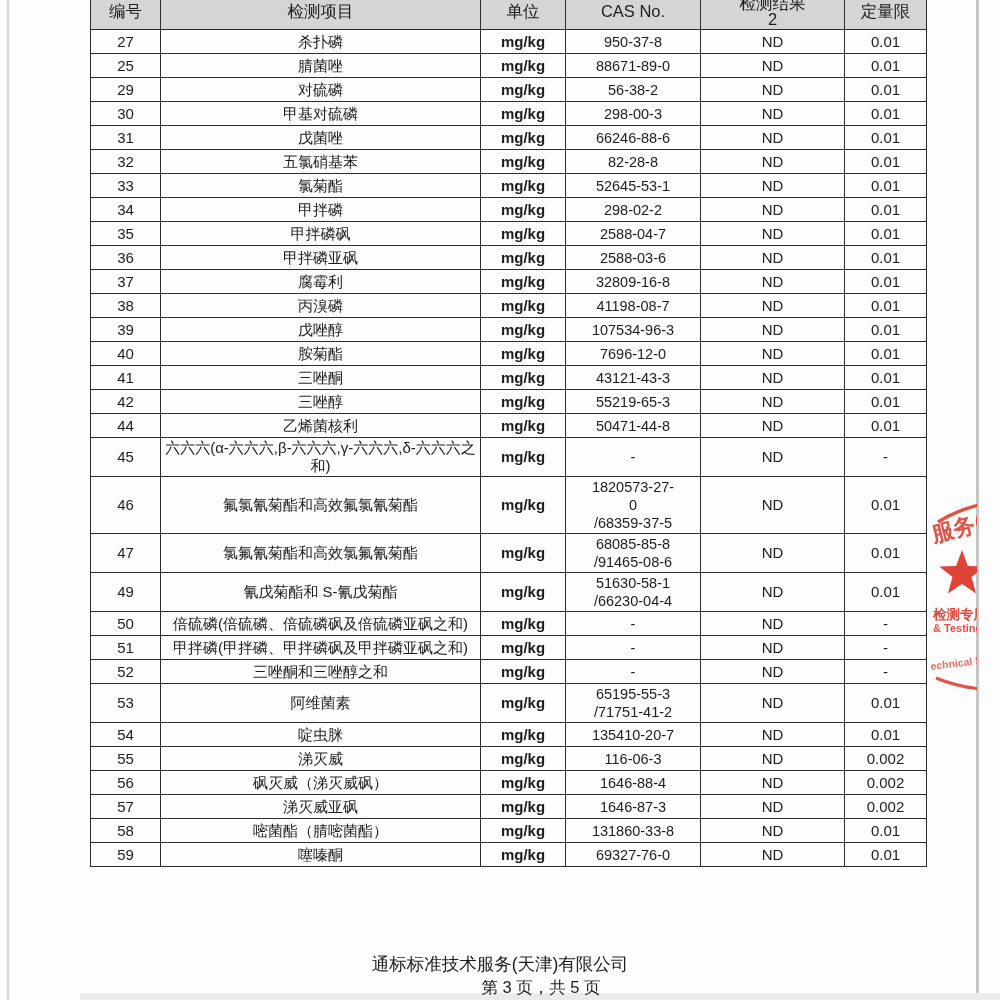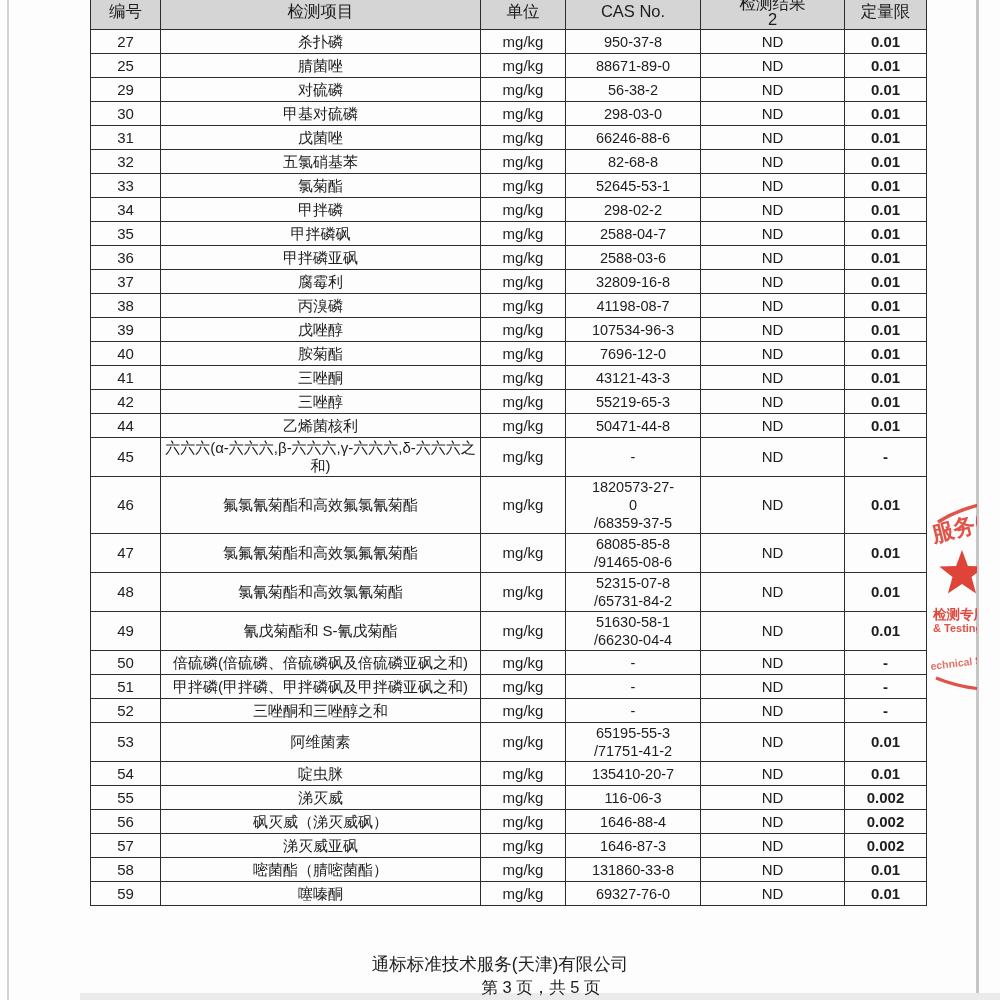--- a/index.html
+++ b/index.html
@@ -21,24 +21,24 @@
     border:1.6px solid #2d2d2d; text-align:center; vertical-align:middle;
     padding:1px 2px; overflow:hidden;
   }
   thead th {
     background:#d5d5d5; height:34px; font-weight:normal;
     font-size:16.5px; line-height:16px; white-space:pre-line;
   }
   td { font-size:15px; line-height:18px; height:21px; }
   .col-no    { width:70px;margin-left:8px; }
   .col-item  { width:320px; }
-  .col-unit  { width:85px; }
+  .col-unit  { width:85px;font-weight:bold; }
   .col-cas   { width:135px; white-space:pre-line; font-size:14.5px; }
   .col-result{ width:144px; }
-  .col-loq   { width:82px;font-weight:bold; }
+  .col-loq   { width:82px; }
 
   .stamp {
     position:absolute; left:930px; top:498px; width:47px; height:200px;
     overflow:hidden; pointer-events:none;
   }
   .stamp svg { display:block; }
 
   .footer { position:absolute; left:0; width:1000px; text-align:center; }
   .footer-company { top:952px; font-size:17.5px; }
   .footer-page    { top:977px; font-size:16.5px;margin-left:41px; }
@@ -92,37 +92,37 @@
         <td class="col-item">对硫磷</td>
         <td class="col-unit">mg/kg</td>
         <td class="col-cas">56-38-2</td>
         <td class="col-result">ND</td>
         <td class="col-loq">0.01</td>
       </tr>
       <tr>
         <td class="col-no">30</td>
         <td class="col-item">甲基对硫磷</td>
         <td class="col-unit">mg/kg</td>
-        <td class="col-cas">298-03-0</td>
+        <td class="col-cas">298-00-3</td>
         <td class="col-result">ND</td>
         <td class="col-loq">0.01</td>
       </tr>
       <tr>
         <td class="col-no">31</td>
         <td class="col-item">戊菌唑</td>
         <td class="col-unit">mg/kg</td>
         <td class="col-cas">66246-88-6</td>
         <td class="col-result">ND</td>
         <td class="col-loq">0.01</td>
       </tr>
       <tr>
         <td class="col-no">32</td>
         <td class="col-item">五氯硝基苯</td>
         <td class="col-unit">mg/kg</td>
-        <td class="col-cas">82-68-8</td>
+        <td class="col-cas">82-28-8</td>
         <td class="col-result">ND</td>
         <td class="col-loq">0.01</td>
       </tr>
       <tr>
         <td class="col-no">33</td>
         <td class="col-item">氯菊酯</td>
         <td class="col-unit">mg/kg</td>
         <td class="col-cas">52645-53-1</td>
         <td class="col-result">ND</td>
         <td class="col-loq">0.01</td>
@@ -224,29 +224,20 @@
 /68359-37-5</td>
         <td class="col-result">ND</td>
         <td class="col-loq">0.01</td>
       </tr>
       <tr>
         <td class="col-no">47</td>
         <td class="col-item">氯氟氰菊酯和高效氯氟氰菊酯</td>
         <td class="col-unit">mg/kg</td>
         <td class="col-cas">68085-85-8
 /91465-08-6</td>
-        <td class="col-result">ND</td>
-        <td class="col-loq">0.01</td>
-      </tr>
-      <tr>
-        <td class="col-no">48</td>
-        <td class="col-item">氯氰菊酯和高效氯氰菊酯</td>
-        <td class="col-unit">mg/kg</td>
-        <td class="col-cas">52315-07-8
-/65731-84-2</td>
         <td class="col-result">ND</td>
         <td class="col-loq">0.01</td>
       </tr>
       <tr>
         <td class="col-no">49</td>
         <td class="col-item">氰戊菊酯和 S-氰戊菊酯</td>
         <td class="col-unit">mg/kg</td>
         <td class="col-cas">51630-58-1
 /66230-04-4</td>
         <td class="col-result">ND</td>

